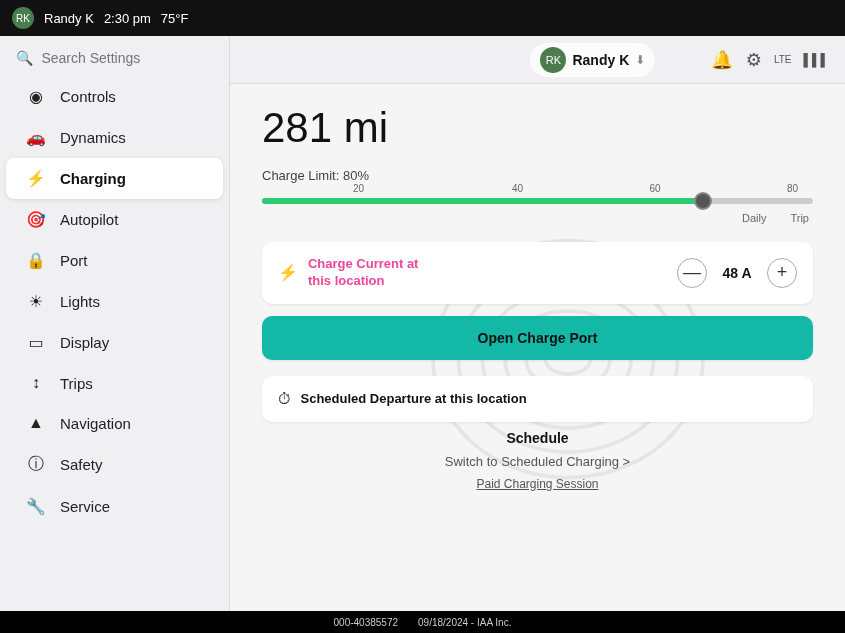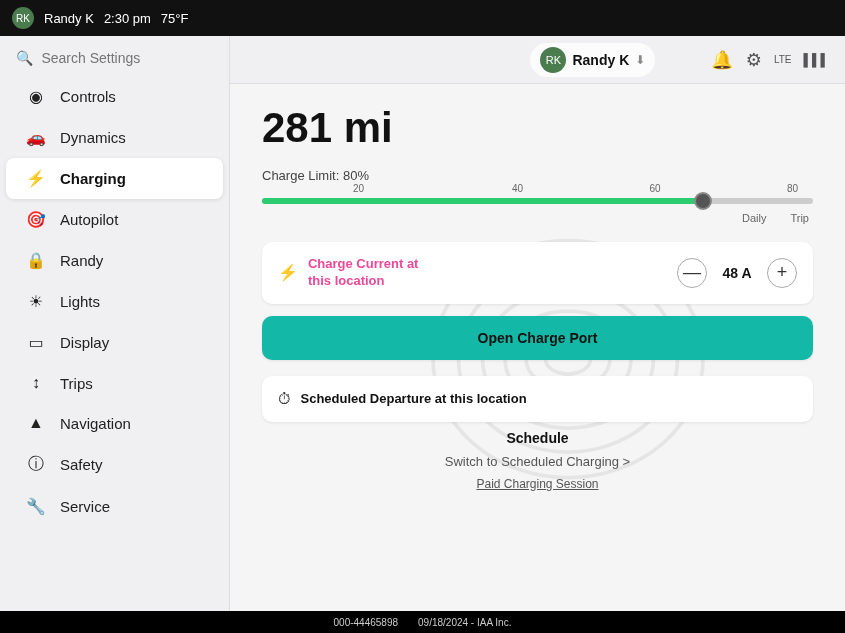--- a/index.html
+++ b/index.html
@@ -92,21 +92,21 @@
     .content {
       flex: 1;
       padding: 20px 32px;
       background: #f5f5f5;
       overflow-y: auto;
       position: relative;
     }
 
     .range-display {
       font-size: 42px;
-      font-weight: 700;
+      font-weight: 400;
       color: #111;
       margin-bottom: 16px;
       position: relative;
       z-index: 1;
     }
 
     .charge-limit-label {
       font-size: 13px;
       color: #444;
       margin-bottom: 0;
@@ -357,21 +357,21 @@
     <div class="sidebar-item active">
       <span class="sidebar-icon">⚡</span>
       <span>Charging</span>
     </div>
     <div class="sidebar-item">
       <span class="sidebar-icon">🎯</span>
       <span>Autopilot</span>
     </div>
     <div class="sidebar-item">
       <span class="sidebar-icon">🔒</span>
-      <span>Randy</span>
+      <span>Port</span>
     </div>
     <div class="sidebar-item">
       <span class="sidebar-icon">☀</span>
       <span>Lights</span>
     </div>
     <div class="sidebar-item">
       <span class="sidebar-icon">▭</span>
       <span>Display</span>
     </div>
     <div class="sidebar-item">
@@ -476,15 +476,15 @@
 
       <div class="paid-charging">
         <span>Paid Charging Session</span>
       </div>
 
     </div>
   </div>
 </div>
 
 <div class="bottom-bar">
-  <span>000-44465898</span>
+  <span>000-40385572</span>
   <span>09/18/2024 - IAA Inc.</span>
 </div>
 
 </body></html>

